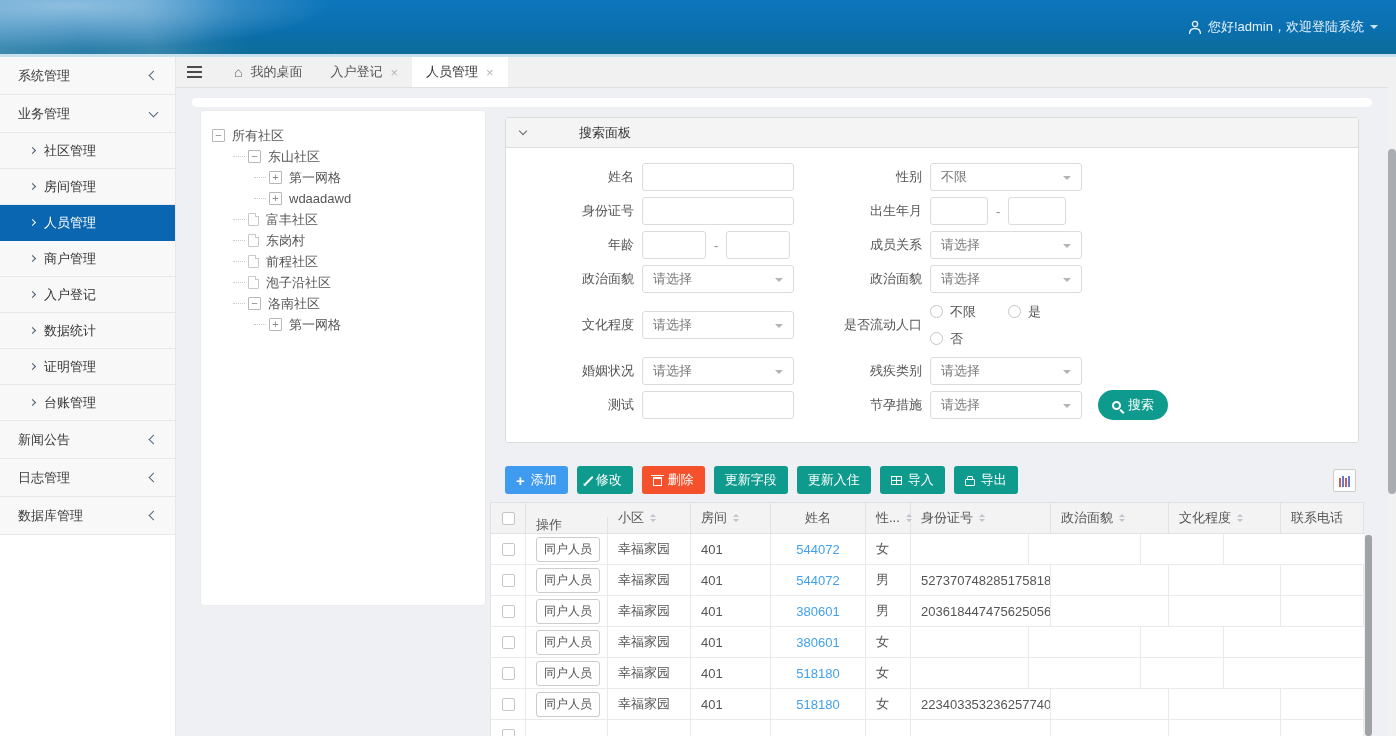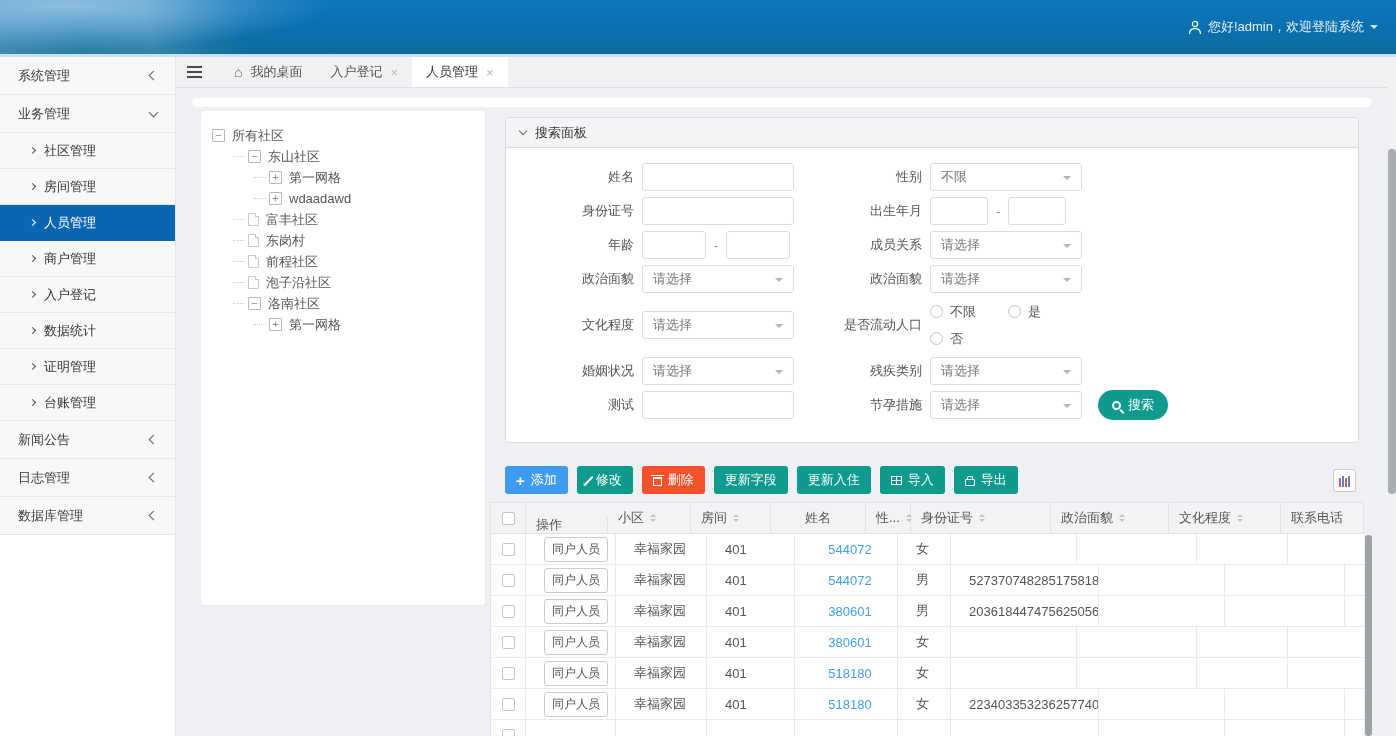--- a/index.html
+++ b/index.html
@@ -48,21 +48,21 @@
 
   .tree-card { position:absolute; left:24px; top:22px; width:286px; height:496px; background:#fff; border:1px solid #ececec; border-radius:4px; padding:14px 0 0 0; overflow:hidden; }
   .tree-row { height:21px; display:flex; align-items:center; font-size:13px; color:#555; cursor:pointer; }
   .tree-dash { width:12px; border-top:1px dotted #ccc; margin-right:3px; flex:none; }
   .tree-box { flex:none; width:13px; height:13px; border:1px solid #b8b8b8; border-radius:1px; background:#fff; color:#888; font-size:11px; line-height:11px; text-align:center; margin-right:7px; cursor:pointer; }
   .tree-file { flex:none; width:11px; height:13px; border:1px solid #c9c9c9; border-radius:1px; background:#fff; margin-right:7px; position:relative; }
   .tree-file::before { content:''; position:absolute; top:-1px; right:-1px; width:3px; height:3px; background:#fff; border-left:1px solid #c9c9c9; border-bottom:1px solid #c9c9c9; }
 
   
   .search-card { position:absolute; left:329px; top:29px; width:854px; background:#fff; border:1px solid #ddd; border-radius:3px; }
-  .card-head { height:30px; background:#f4f4f4; border-bottom:1px solid #ddd; display:flex; align-items:center; padding-left:14px; font-size:13px; color:#333; }
+  .card-head { height:30px; background:#f4f4f4; border-bottom:1px solid #ddd; display:flex; align-items:center; padding-left:14px; font-size:13px; color:#333;gap:44px; }
   .coll-caret { display:inline-block; width:6px; height:6px; border-left:1px solid #666; border-bottom:1px solid #666; transform:rotate(-45deg); margin-right:9px; margin-top:-3px; }
   .card-body { padding:12px 0 20px 0; }
   .frow { display:flex; align-items:center; height:34px; }
   .frow.frow5 { height:58px; }
   .fcell { display:flex; align-items:center; }
   .fcell.left { width:300px; margin-left:28px; flex:none; }
   .flabel { width:100px; text-align:right; margin-right:8px; font-size:13px; color:#555; flex:none; }
   .flabel.rlabel { width:88px; }
   .ctrl { display:flex; align-items:center; }
   .inp { display:inline-block; width:152px; height:28px; border:1px solid #dcdcdc; border-radius:3px; background:#fff; }
@@ -101,21 +101,21 @@
   .cp-bar { width:2px; display:inline-block; }
   .cp-r { background:#cf5b5b; height:9px; }
   .cp-b { background:#5b7fcf; height:11px; }
 
   
   .grid { position:absolute; left:314px; top:414px; width:874px; height:234px; overflow:hidden; background:#fff; }
   .thead { display:flex; height:32px; background:#f3f3f3; border-top:1px solid #e2e2e2; border-bottom:1px solid #e2e2e2; }
   .th { display:flex; align-items:center; padding-left:10px; font-size:13px; color:#555; border-right:1px solid #e2e2e2; flex:none; }
   .th:first-child, .td:first-child { border-left:1px solid #e2e2e2; }
   .th.center { justify-content:center; padding-left:0; }
-  .tr { display:flex; height:31px; background:#fff; border-bottom:1px solid #eaeaea;gap:8px; }
+  .tr { display:flex; height:31px; background:#fff; border-bottom:1px solid #eaeaea; }
   .td { display:flex; align-items:center; padding-left:10px; font-size:13px; color:#555; border-right:1px solid #eaeaea; flex:none; overflow:hidden; white-space:nowrap; }
   .td.center { justify-content:center; padding-left:0; }
   .cbx { width:13px; height:13px; border:1px solid #c5c5c5; border-radius:2px; background:#fff; display:inline-block; cursor:pointer; }
   .opbtn { font-size:12px; padding:3px 7px; border:1px solid #ccc; border-radius:3px; background:#fff; color:#555; cursor:pointer; font-family:inherit; }
   .link { color:#42a1ee; cursor:pointer; }
   .sort { display:inline-flex; flex-direction:column; margin-left:6px; cursor:pointer; }
   .s-up { width:0; height:0; border:3px solid transparent; border-bottom-color:#c0c4cc; margin-bottom:2px; }
   .s-dn { width:0; height:0; border:3px solid transparent; border-top-color:#c0c4cc; }
 
   

